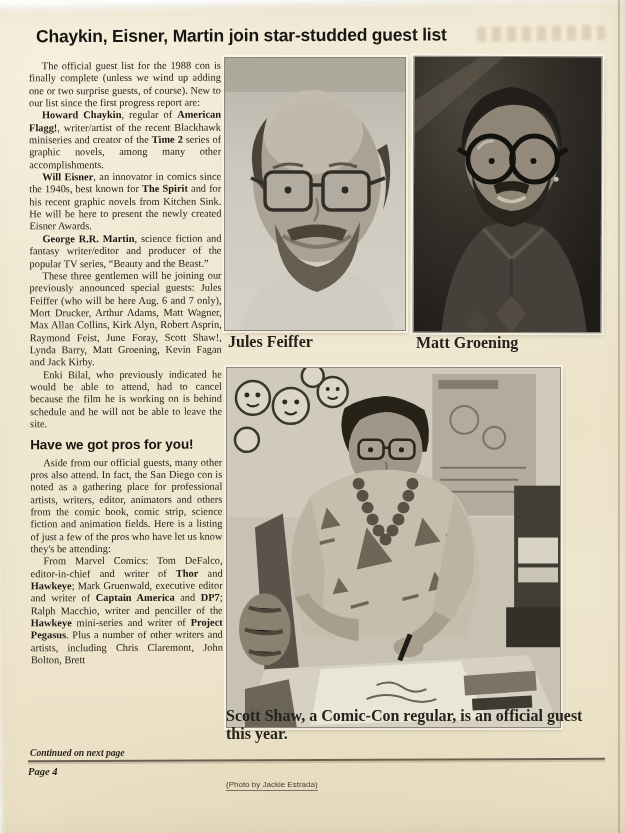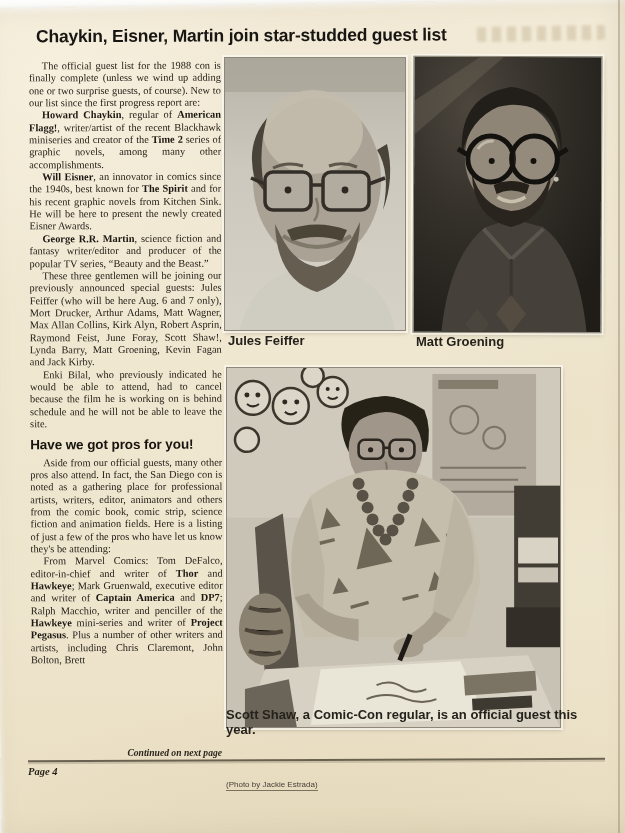--- a/index.html
+++ b/index.html
@@ -47,35 +47,35 @@
     position:absolute;border:1px solid #8f8878;
     box-shadow:0 0 0 2px rgba(250,247,238,.8), 1px 2px 4px rgba(100,90,70,.35);
     background:#bbb;
   }
   .photo svg{display:block;width:100%;height:100%;}
   #photo-feiffer{left:224px;top:57px;width:180px;height:272px;}
   #photo-groening{left:413px;top:56px;width:187px;height:275px;transform:rotate(.2deg);}
   #photo-shaw{left:226px;top:367px;width:333px;height:359px;}
 
   .caption{
-    position:absolute;font-family:Liberation Sans, sans-serif;
-    font-weight:700;font-size:13px;color:#25221c;letter-spacing:0;
+    position:absolute;font-family:Liberation Serif, serif;
+    font-weight:700;font-size:16px;color:#25221c;letter-spacing:0;
   }
   #cap-feiffer{left:228px;top:333px;}
   #cap-groening{left:416px;top:334px;}
   #cap-shaw{left:226px;top:707px;width:375px;}
   .credit{
     position:absolute;font-family:"Liberation Sans",sans-serif;
     font-size:8px;color:#46413a;margin-top:36px;
   }
   #credit-groening{left:416px;top:346px;}
   #credit-shaw{left:226px;top:744px;border-bottom:1px solid #7a7261;padding-bottom:1px;}
 
   .continued{
-    position:absolute;left:30px;top:747px;width:192px;text-align:right;
+    position:absolute;left:30px;top:747px;width:192px;text-align:left;
     font-style:italic;font-weight:700;font-size:9.6px;color:#2a251e;
   }
   .footer-rule{
     position:absolute;left:28px;top:759px;width:577px;height:2px;
     background:#544c3c;opacity:.85;transform:rotate(-0.25deg);
     box-shadow:0 2px 0 rgba(84,76,60,.25);
   }
   .page-number{
     position:absolute;left:28px;top:766px;
     font-style:italic;font-weight:700;font-size:10.5px;color:#251f18;

